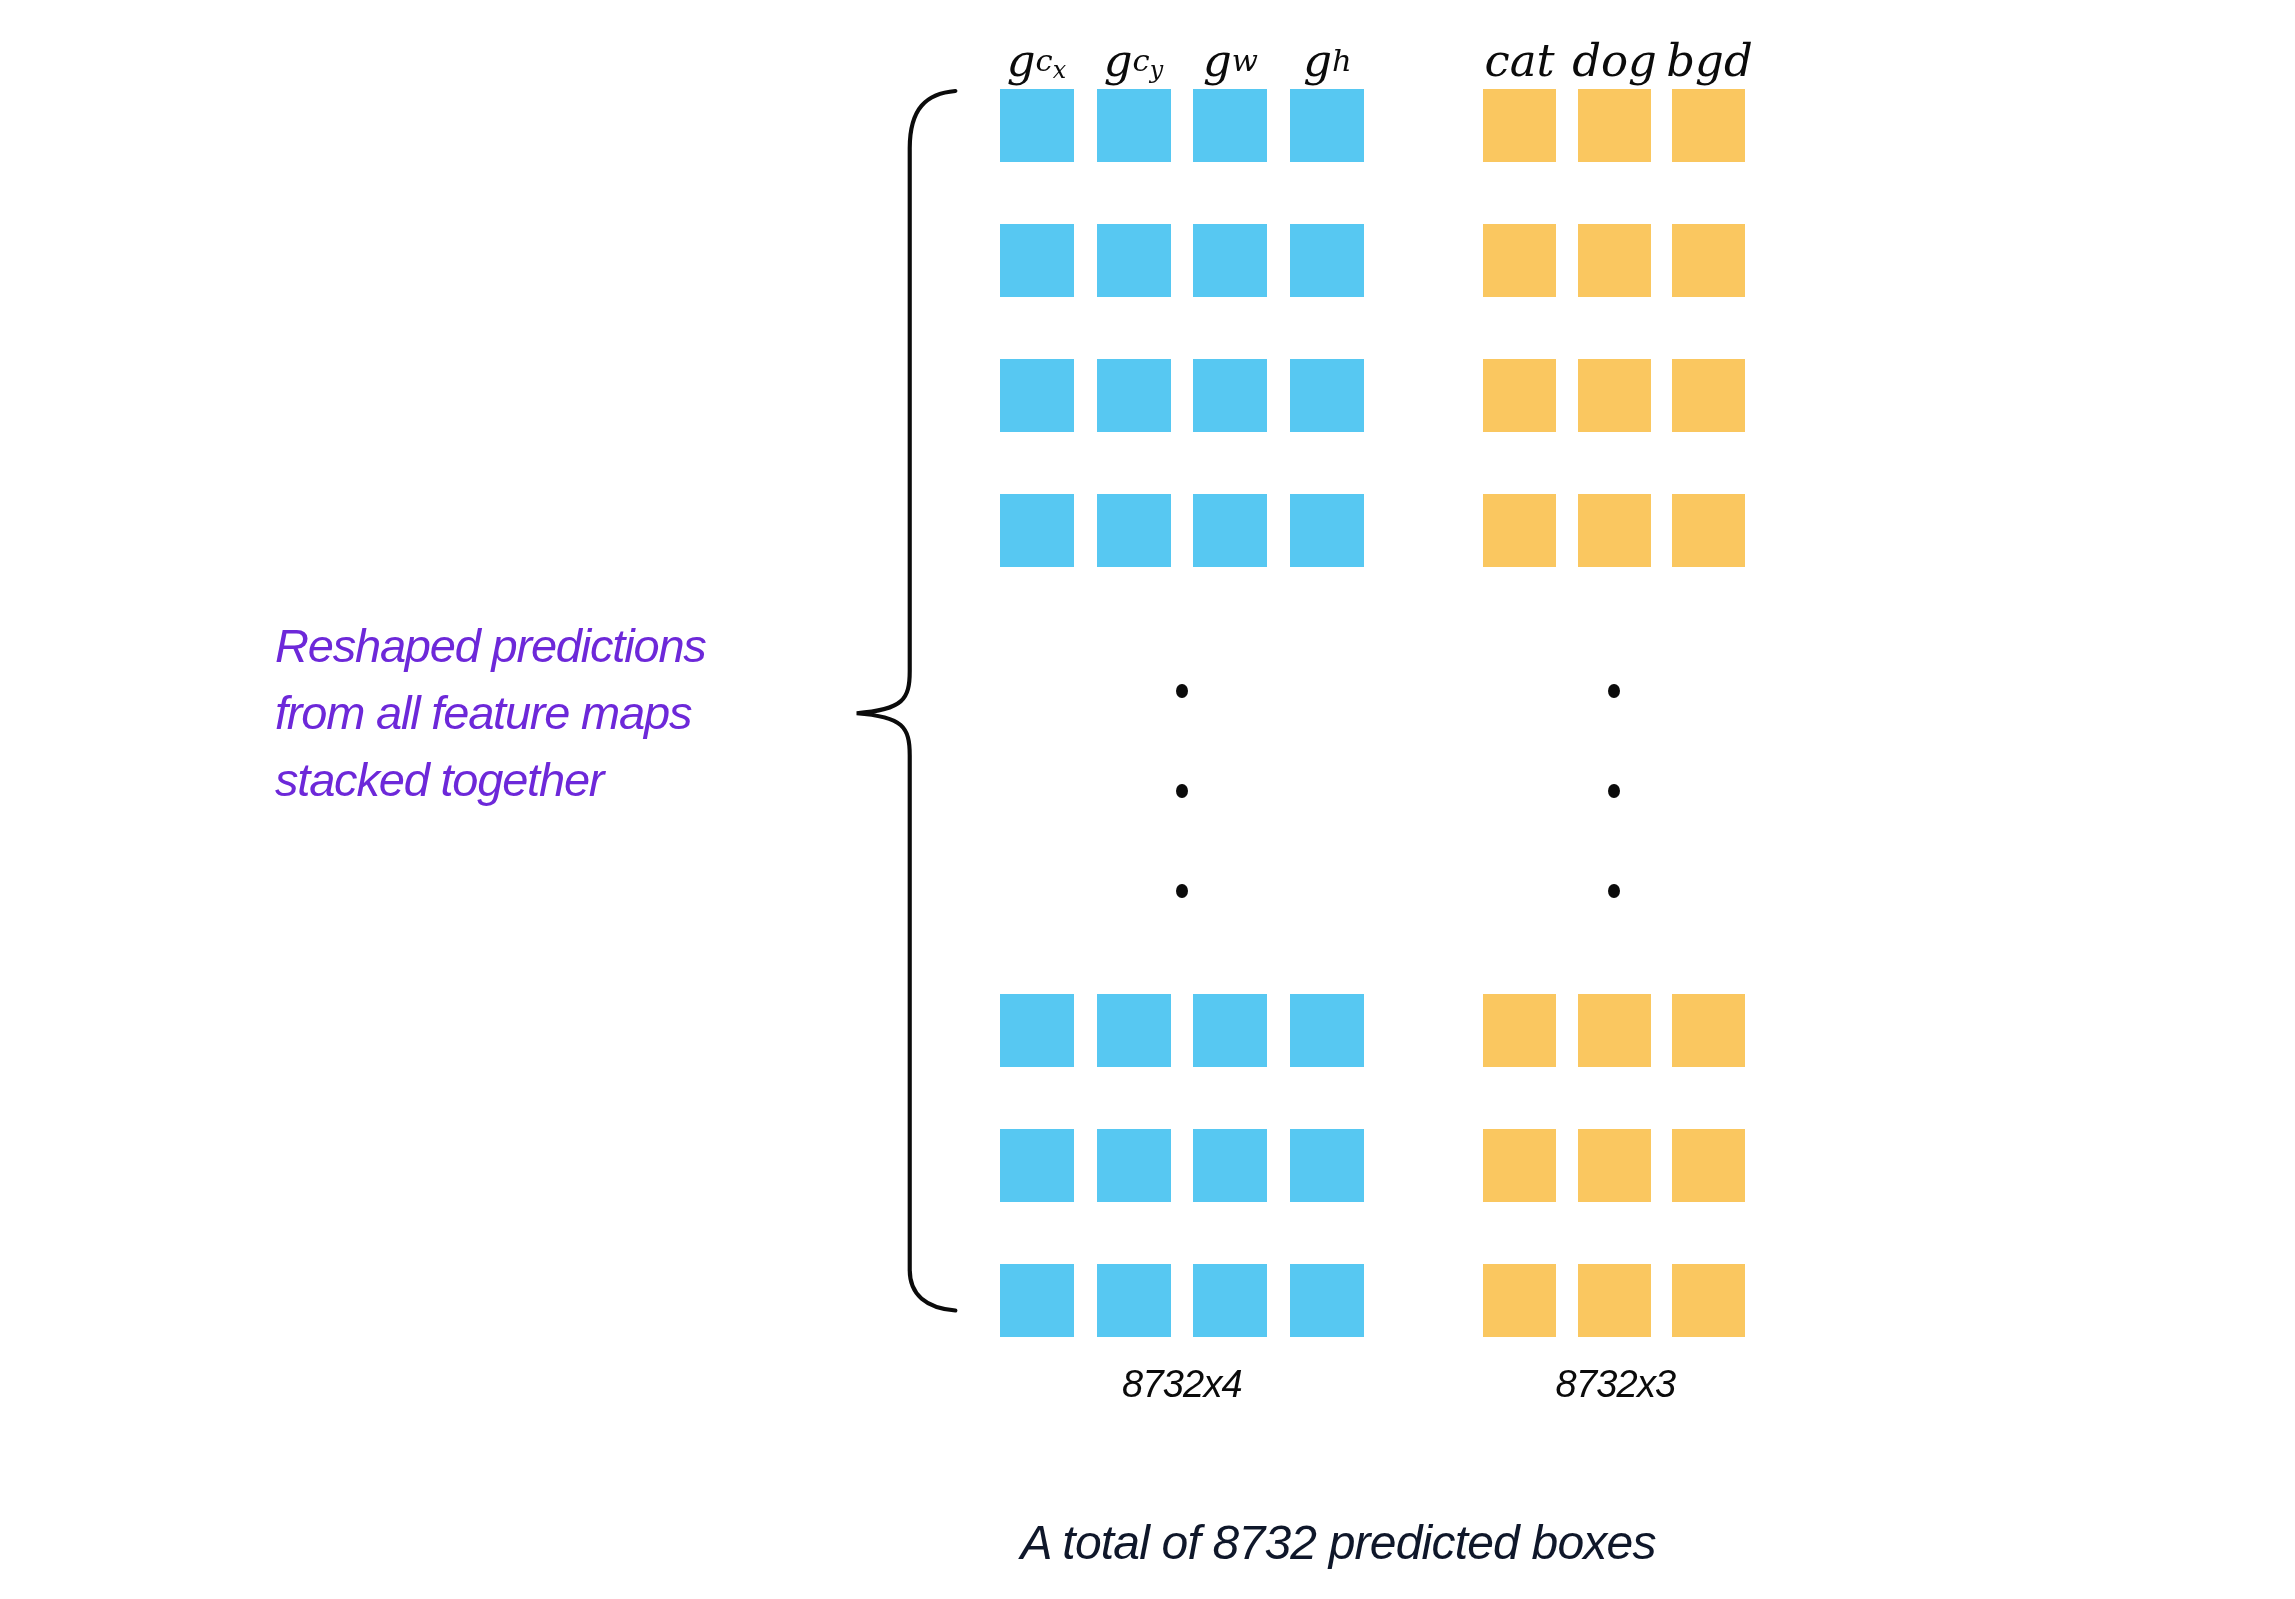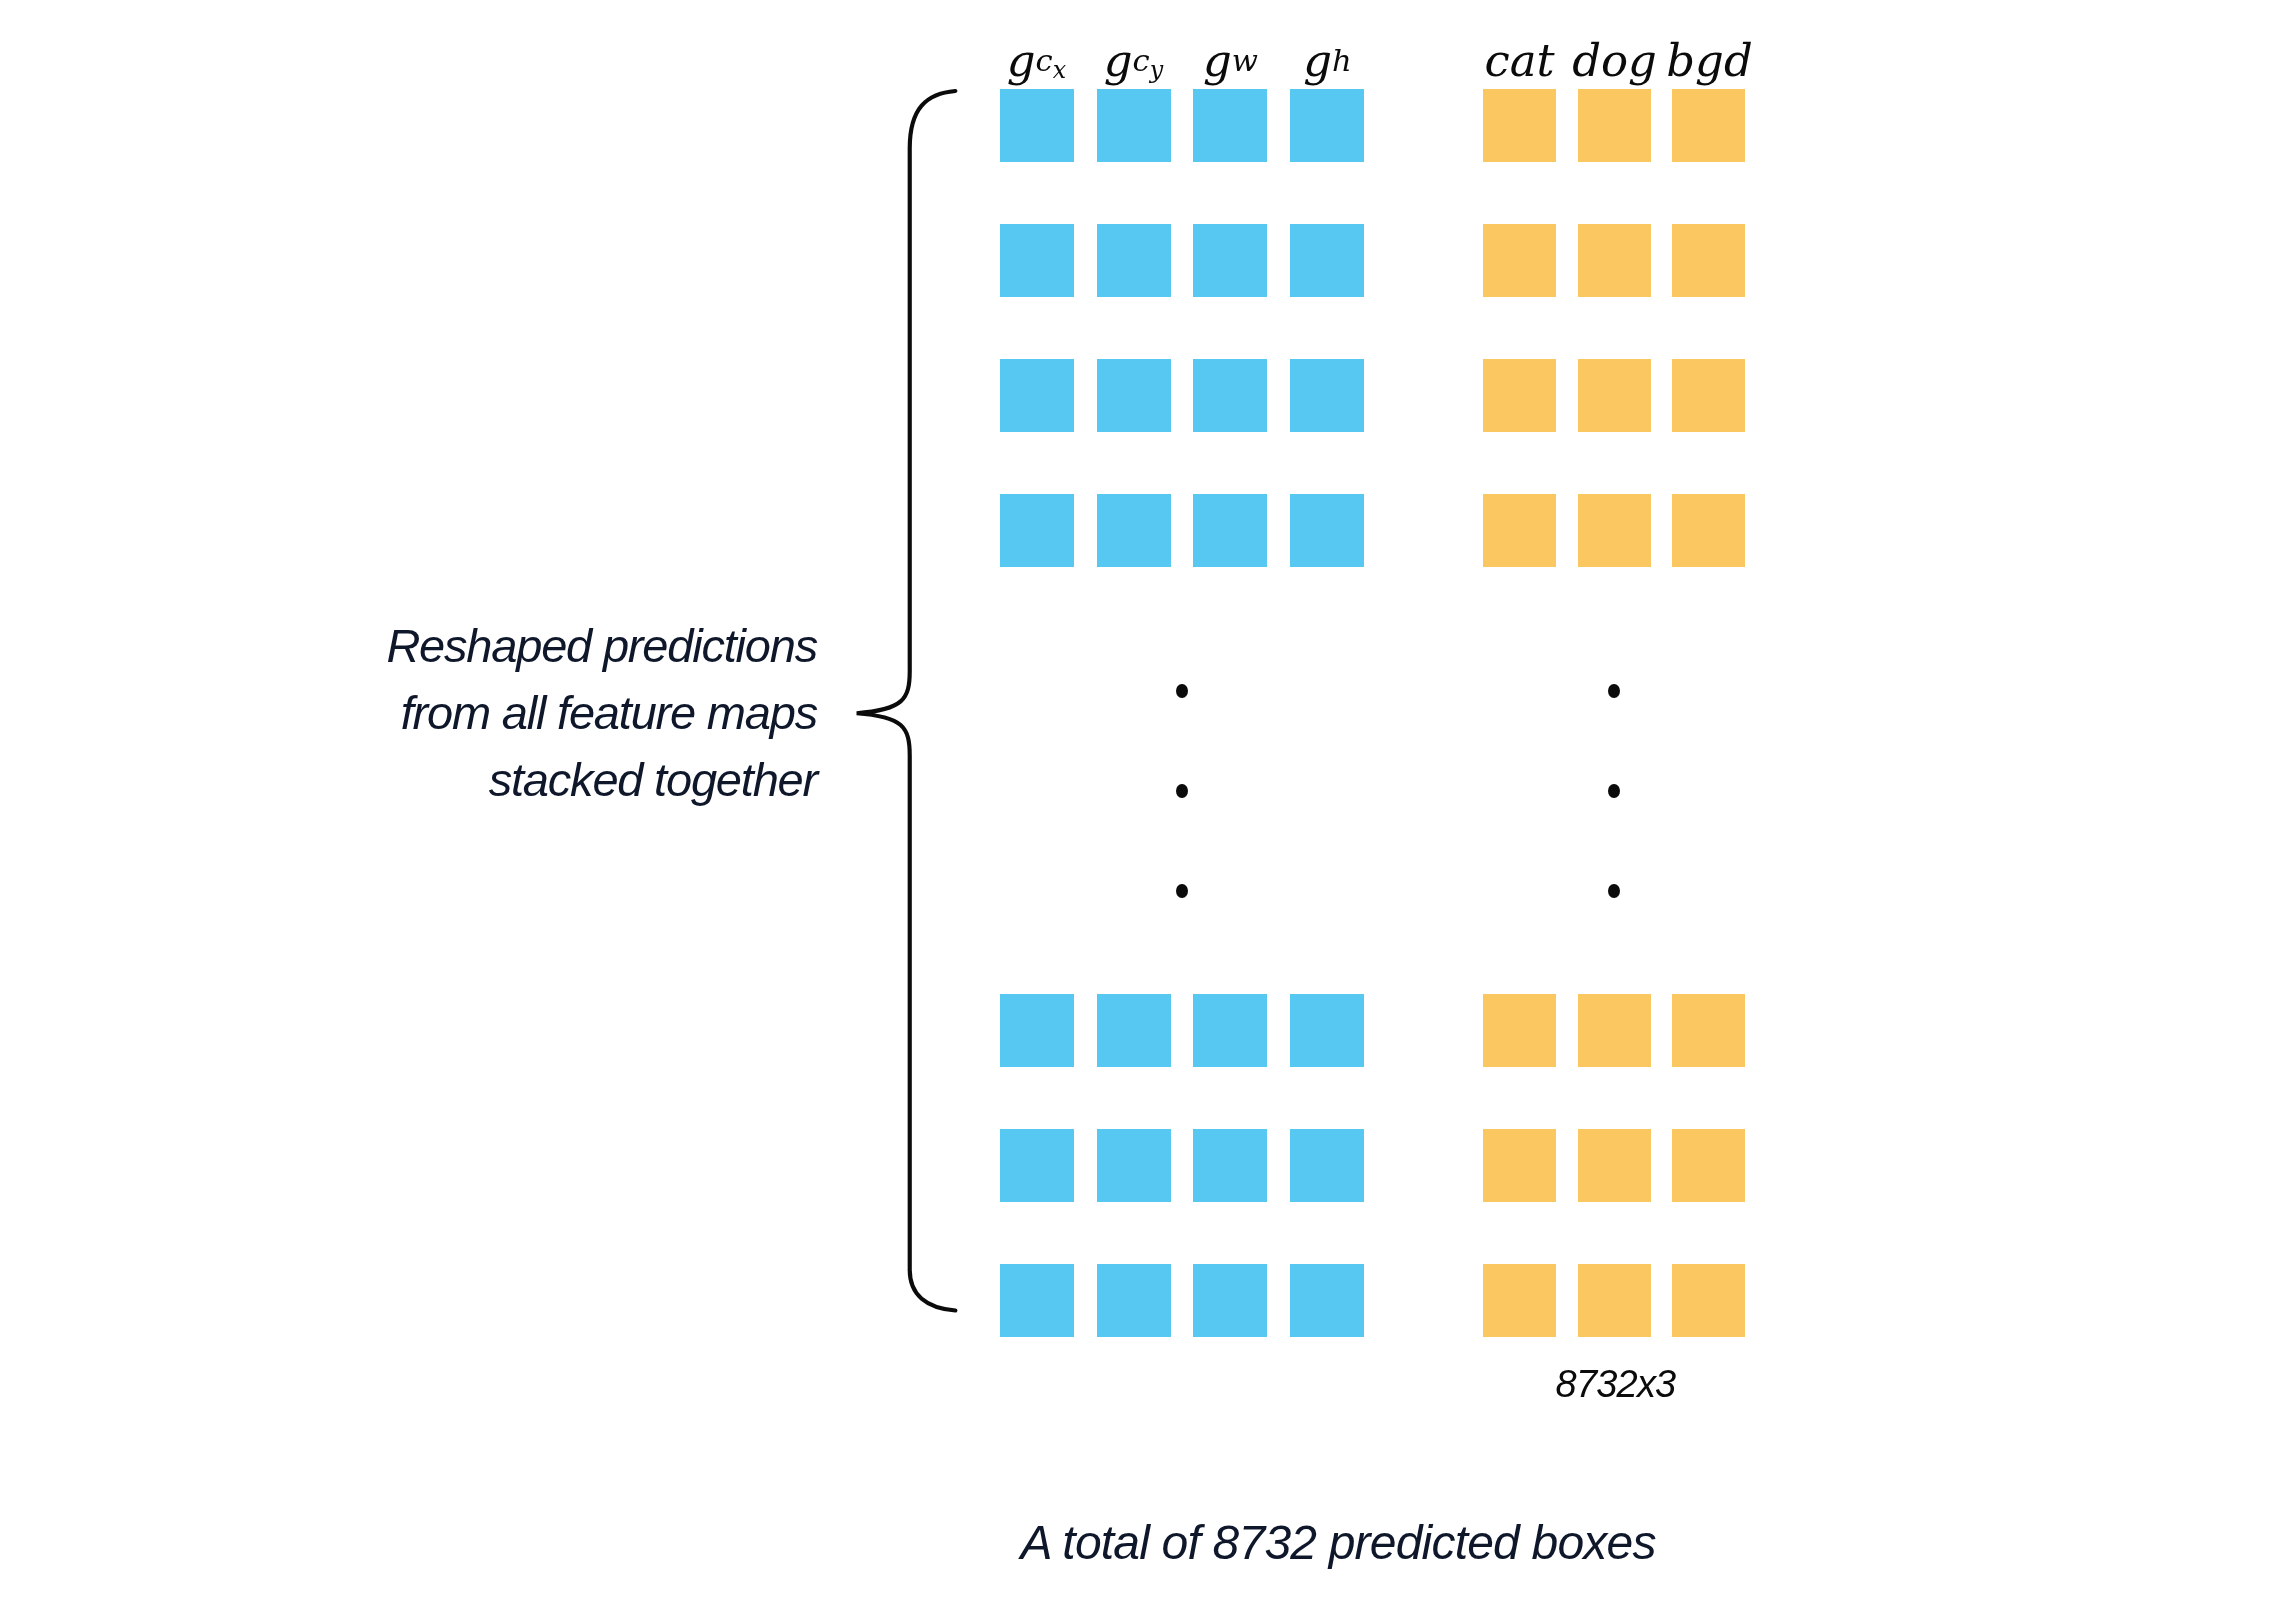--- a/index.html
+++ b/index.html
@@ -10,26 +10,26 @@
     overflow: hidden;
     font-family: "Liberation Sans", sans-serif;
     color: #0b0b0b;
   }
   #stage { position: absolute; inset: 0; }
 
   
   .brace-label {
     position: absolute;
     left: 275px; top: 612px; width: 542px;
-    text-align: right;
+    text-align: left;
     font-style: italic;
     font-size: 47px;
     line-height: 67px;
     letter-spacing: -1.2px;
-    color: #0f172a;
+    color: #6d28d9;
     white-space: nowrap;
   }
 
   
   .brace-svg { position: absolute; left: 850px; top: 79px; }
 
   
   .hdr-row { position: absolute; top: 20px; display: flex; }
   #loc-headers { left: 988px; }
   #loc-headers .hdr { width: 97px; }
@@ -233,18 +233,19 @@
           <div class="sq" style="background: rgb(250, 199, 96);"></div>
         </div>
         <div class="sq-row">
           <div class="sq" style="background: rgb(250, 199, 96);"></div>
           <div class="sq" style="background: rgb(250, 199, 96);"></div>
           <div class="sq" style="background: rgb(250, 199, 96);"></div>
         </div>
       </div>
   </div>
 
+  <div class="mat-label" id="loc-label">8732x4</div>
   <div class="mat-label" id="class-label">8732x3</div>
 
   <div class="caption">A total of 8732 predicted boxes</div>
 
 </div>
 
 
 </body></html>

